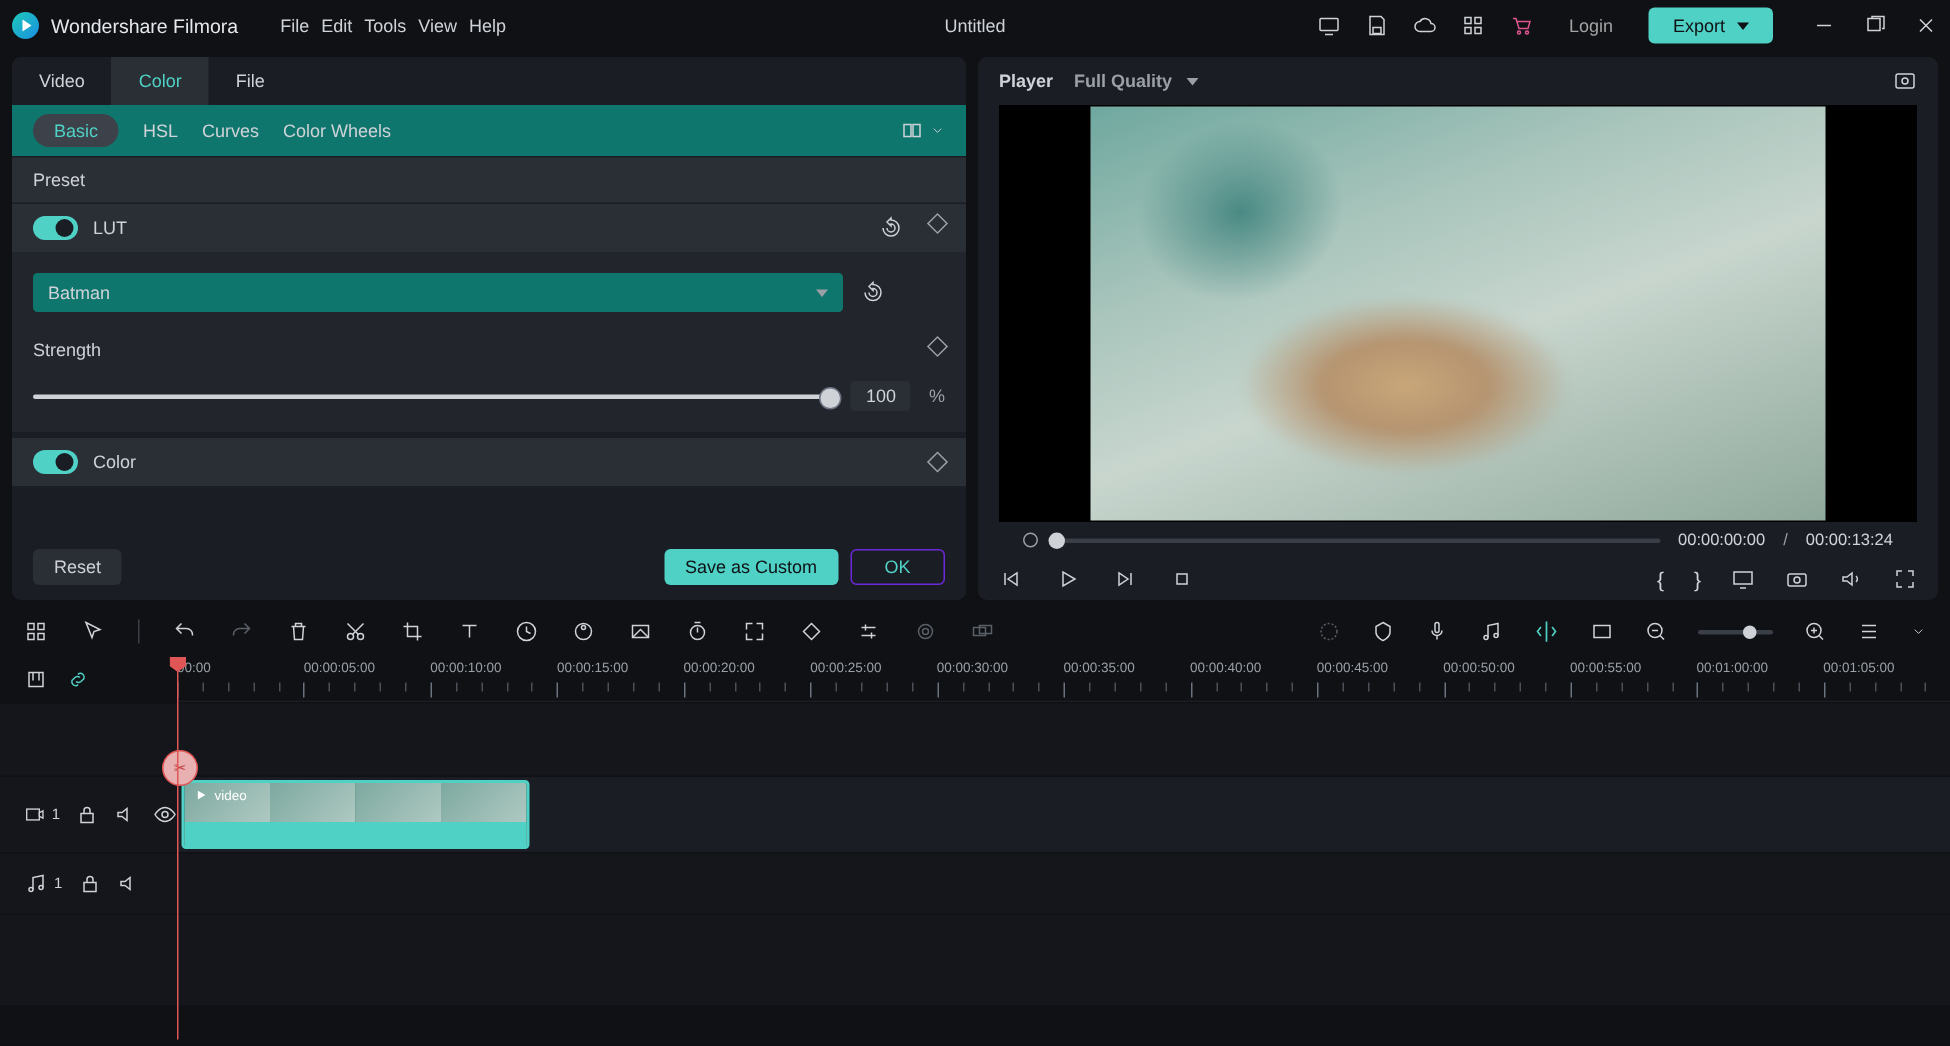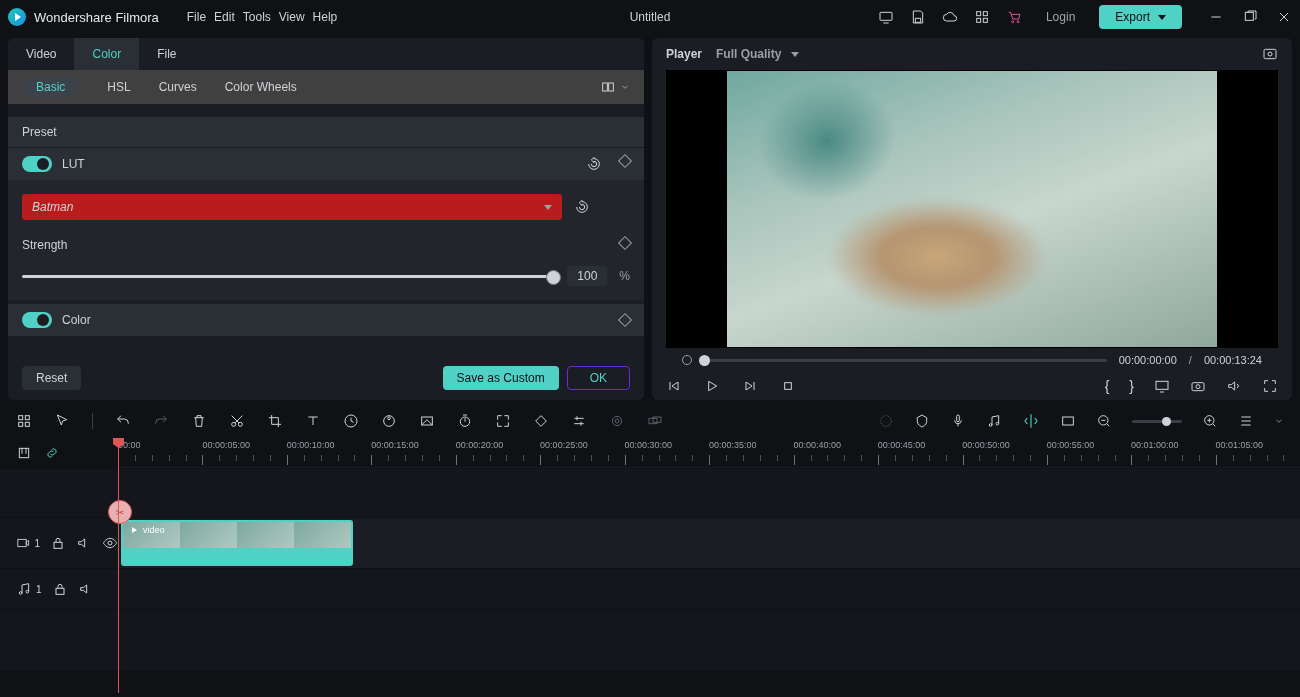--- a/index.html
+++ b/index.html
@@ -16,31 +16,31 @@
 .login { color:#a3a3a3; cursor:pointer; padding:4px 8px; }
 .export-btn { background:#4fd1c5; color:#0f1115; padding:5px 16px; border-radius:4px; cursor:pointer; display:flex; align-items:center; gap:8px; font-weight:500;}
 .export-btn::after{content:"";width:0;height:0;border-left:4px solid transparent;border-right:4px solid transparent;border-top:5px solid #0f1115;}
 .win-btns { display:flex; gap:18px; margin-left:10px; }
 .main { display:flex; height:370px; padding:4px 8px; gap:8px; }
 .panel { background:#1a1d23; border-radius:6px; flex:1; display:flex; flex-direction:column; overflow:hidden; }
 .panel.left{flex:0 0 636px;}
 .tabs { display:flex; background:#1a1d23; height:32px; }
 .tab { padding:0 18px; display:flex; align-items:center; cursor:pointer; color:#cfd3d8; font-size:12px;}
 .tab.active { background:#2a2e35; color:#4fd1c5; }
-.subtabs { display:flex; align-items:center; background:#404040; height:34px; padding:0 14px; gap:28px;}
+.subtabs { display:flex; align-items:center; background:#0f766e; height:34px; padding:0 14px; gap:16px;}
 .subtabs .pill { background:#3d424a; padding:4px 14px; border-radius:12px; color:#4fd1c5; cursor:pointer;}
 .subtabs span{cursor:pointer;}
 .compare-icon{margin-left:auto;display:flex;align-items:center;gap:4px;cursor:pointer;}
-.section-head { background:#2a2e35; padding:8px 14px; font-size:12px; color:#cfd3d8; margin-top:13px;}
+.section-head { background:#2a2e35; padding:8px 14px; font-size:12px; color:#cfd3d8; margin-top:1px;}
 .lut-row{background:#2a2e35;display:flex;align-items:center;padding:8px 14px;margin-top:1px;}
 .toggle{width:30px;height:16px;background:#4fd1c5;border-radius:8px;position:relative;margin-right:10px;cursor:pointer;}
 .toggle::after{content:"";position:absolute;width:12px;height:12px;background:#1a1d23;border-radius:50%;left:15px;top:2px;}
 .lut-row .icons{margin-left:auto;display:flex;gap:18px;}
 .lut-body{background:#22252b;padding:14px;}
-.select{background:#b91c1c;padding:6px 10px;border-radius:3px;display:flex;align-items:center;cursor:pointer;width:540px;font-style:italic;}
+.select{background:#0f766e;padding:6px 10px;border-radius:3px;display:flex;align-items:center;cursor:pointer;width:540px;}
 .select::after{content:"";width:0;height:0;border-left:4px solid transparent;border-right:4px solid transparent;border-top:5px solid #9aa0a6;margin-left:auto;}
 .reset-circ{margin-left:12px;cursor:pointer;}
 .strength{margin-top:18px;}
 .str-row{display:flex;align-items:center;margin-top:14px;gap:12px;}
 .slider{flex:1;height:3px;background:#cfd3d8;border-radius:2px;position:relative;cursor:pointer;}
 .slider::after{content:"";position:absolute;right:-6px;top:-5px;width:13px;height:13px;border-radius:50%;background:#cfd3d8;border:1px solid #6b7280;}
 .val-box{background:#2a2e35;padding:3px 10px;border-radius:3px;min-width:36px;text-align:center;}
 .pct{color:#9aa0a6;}
 .key-diamond{width:10px;height:10px;border:1px solid #9aa0a6;transform:rotate(45deg);cursor:pointer;}
 .footer{margin-top:auto;display:flex;padding:10px 14px;gap:8px;background:#1a1d23;}

